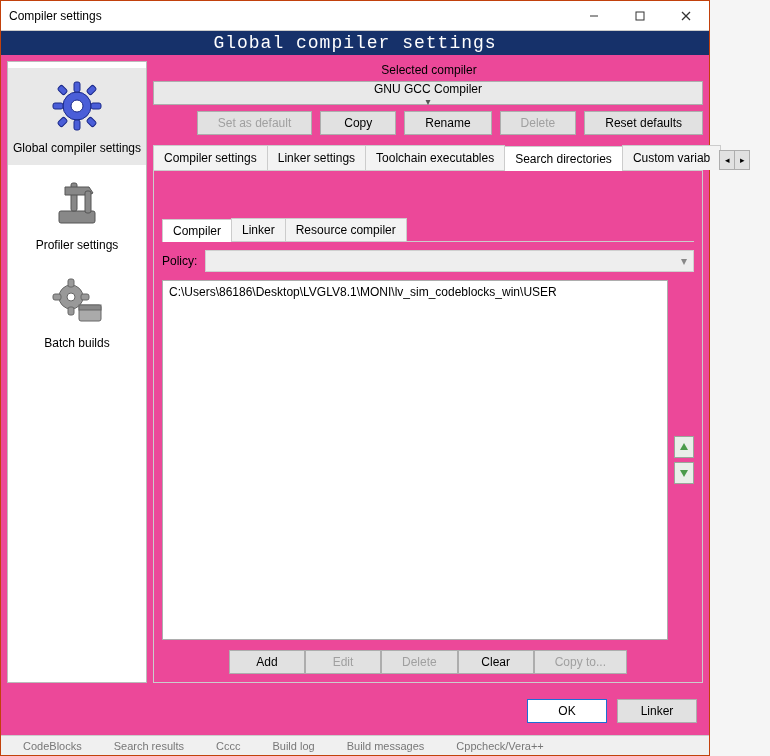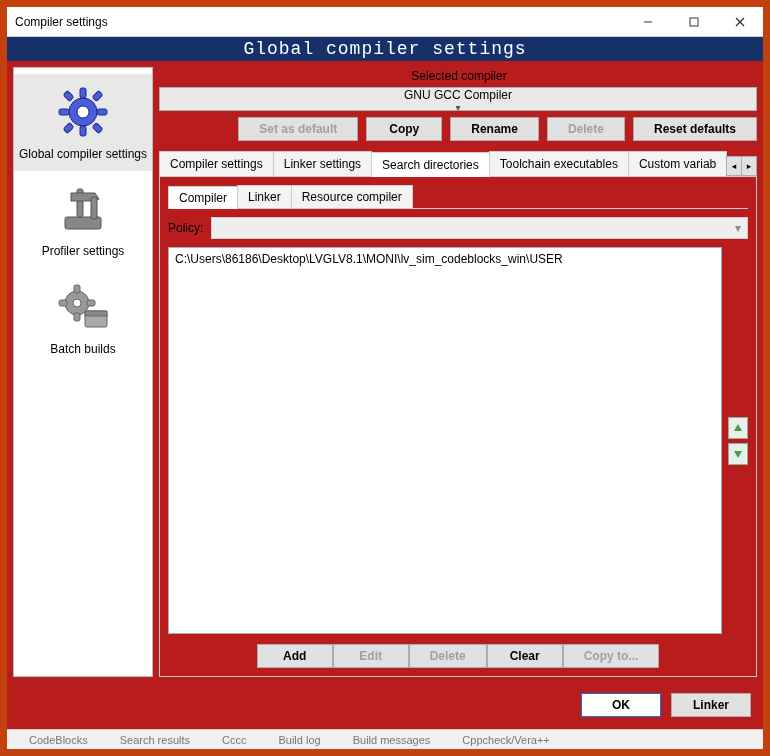--- a/index.html
+++ b/index.html
@@ -4,24 +4,24 @@
 <style>
   * { box-sizing: border-box; }
   body {
     margin: 0;
     font-family: "Segoe UI", Tahoma, Arial, sans-serif;
     font-size: 12px;
     background: #f5f5f5;
     color: #000;
   }
   .window {
-    width: 770px;
+    width: 710px;
     height: 756px;
-    background: #b91c1c;
-    border: 7px solid #c2410c;
+    background: #ec4899;
+    border: 1px solid #c2410c;
     display: flex;
     flex-direction: column;
     position: relative;
   }
   .titlebar {
     height: 30px;
     display: flex;
     align-items: center;
     justify-content: space-between;
     padding-left: 8px;
@@ -88,21 +88,20 @@
   .combo .arrow { font-size: 10px; color: #555; }
   .btn-row { display: flex; gap: 8px; justify-content: flex-end; margin-top: 6px; }
   .btn {
     height: 24px;
     border: 1px solid #adadad;
     background: #e1e1e1;
     padding: 0 20px;
     font-size: 12px;
     display: inline-flex; align-items: center; justify-content: center;
     min-width: 76px;
-    font-weight: bold;
   }
   .btn.disabled { color: #a0a0a0; }
   .tabs-outer {
     margin-top: 10px;
     border-bottom: 1px solid #ccc;
     display: flex; align-items: flex-end;
     position: relative;
   }
   .tab {
     padding: 5px 10px;
@@ -136,20 +135,21 @@
     border-bottom: 1px solid #ccc;
     margin-bottom: 8px;
   }
   .subtab {
     padding: 4px 10px;
     border: 1px solid #ccc;
     border-bottom: none;
     background: #f3f3f3;
     font-size: 12px;
     margin-right: -1px;
+    margin-top: 39px;
   }
   .subtab.active { background: #fff; position: relative; top: 1px; }
   .policy-row { display: flex; align-items: center; gap: 8px; margin-bottom: 8px; }
   .policy-row label { font-size: 12px; }
   .policy-combo {
     flex: 1; height: 22px;
     border: 1px solid #cfcfcf;
     background: #eeeeee;
     display: flex; align-items: center; justify-content: space-between;
     padding: 0 6px;
@@ -294,22 +294,22 @@
         <div class="btn disabled">Set as default</div>
         <div class="btn">Copy</div>
         <div class="btn">Rename</div>
         <div class="btn disabled">Delete</div>
         <div class="btn" style="min-width:100px">Reset defaults</div>
       </div>
 
       <div class="tabs-outer">
         <div class="tab">Compiler settings</div>
         <div class="tab">Linker settings</div>
+        <div class="tab">Toolchain executables</div>
         <div class="tab active">Search directories</div>
-        <div class="tab">Toolchain executables</div>
         <div class="tab">Custom variab</div>
         <div class="tab-scroll">
           <div class="sbtn">◂</div>
           <div class="sbtn">▸</div>
         </div>
       </div>
 
       <div class="tab-panel">
         <div class="subtabs">
           <div class="subtab active">Compiler</div>

